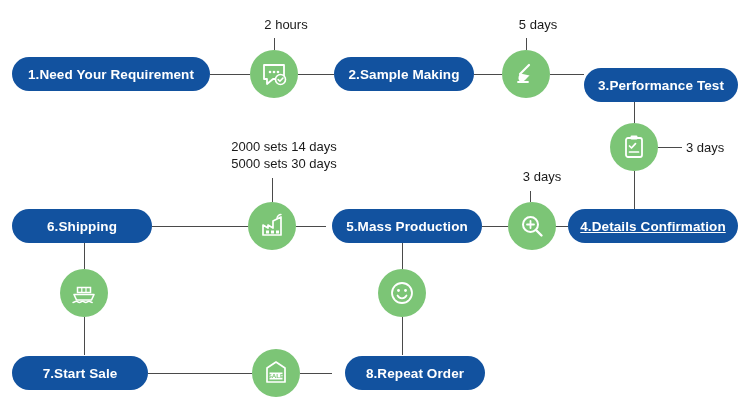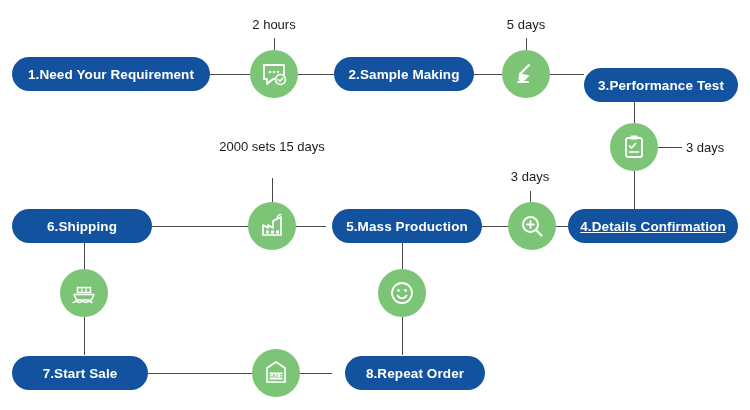--- a/index.html
+++ b/index.html
@@ -54,21 +54,21 @@
   }
   .circle svg { display: block; }
 
   .cap {
     position: absolute;
     color: #1a1a1a;
     font-size: 13px;
     white-space: nowrap;
     line-height: 17px;
   }
-  .cap.center { text-align: center; }
+  .cap.center { text-align: center; margin-left: 12px; }
 </style>
 </head>
 <body>
 
 <div id="canvas">
 
   <div class="line h" style="left:210px; top:74px; width:40px;"></div>
   <div class="line h" style="left:298px; top:74px; width:36px;"></div>
   <div class="line h" style="left:474px; top:74px; width:28px;"></div>
   <div class="line h" style="left:550px; top:74px; width:34px;"></div>
@@ -177,21 +177,22 @@
 
   <div class="pill" style="left:12px; top:209px; width:140px;">
     <span>6.Shipping</span>
   </div>
 
   <div class="cap center" style="left:482px; top:168px; width:96px;">
     <span>3 days</span>
   </div>
 
   <div class="cap center" style="left:192px; top:138px; width:160px;">
-    <div>2000 sets 15 days</div>
+    <div>2000 sets 14 days</div>
+    <div>5000 sets 30 days</div>
   </div>
 
   <div class="circle" style="left:60px; top:269px;">
     <svg width="28" height="28" viewBox="0 0 28 28" aria-hidden="true">
       <rect x="7.5" y="8.5" width="13" height="5" fill="none" stroke="#ffffff" stroke-width="1.5"></rect>
       <path d="M11.8 8.5v5M16 8.5v5" stroke="#ffffff" stroke-width="1.2"></path>
       <path d="M4 15.5h20l-2.5 5.5H6.5z" fill="none" stroke="#ffffff" stroke-width="1.6" stroke-linejoin="round"></path>
       <path d="M3 23.5c1.6 0 1.6-1.2 3.2-1.2s1.6 1.2 3.2 1.2 1.6-1.2 3.2-1.2 1.6 1.2 3.2 1.2 1.6-1.2 3.2-1.2 1.6 1.2 3.2 1.2" fill="none" stroke="#ffffff" stroke-width="1.4" stroke-linecap="round"></path>
     </svg>
   </div>

